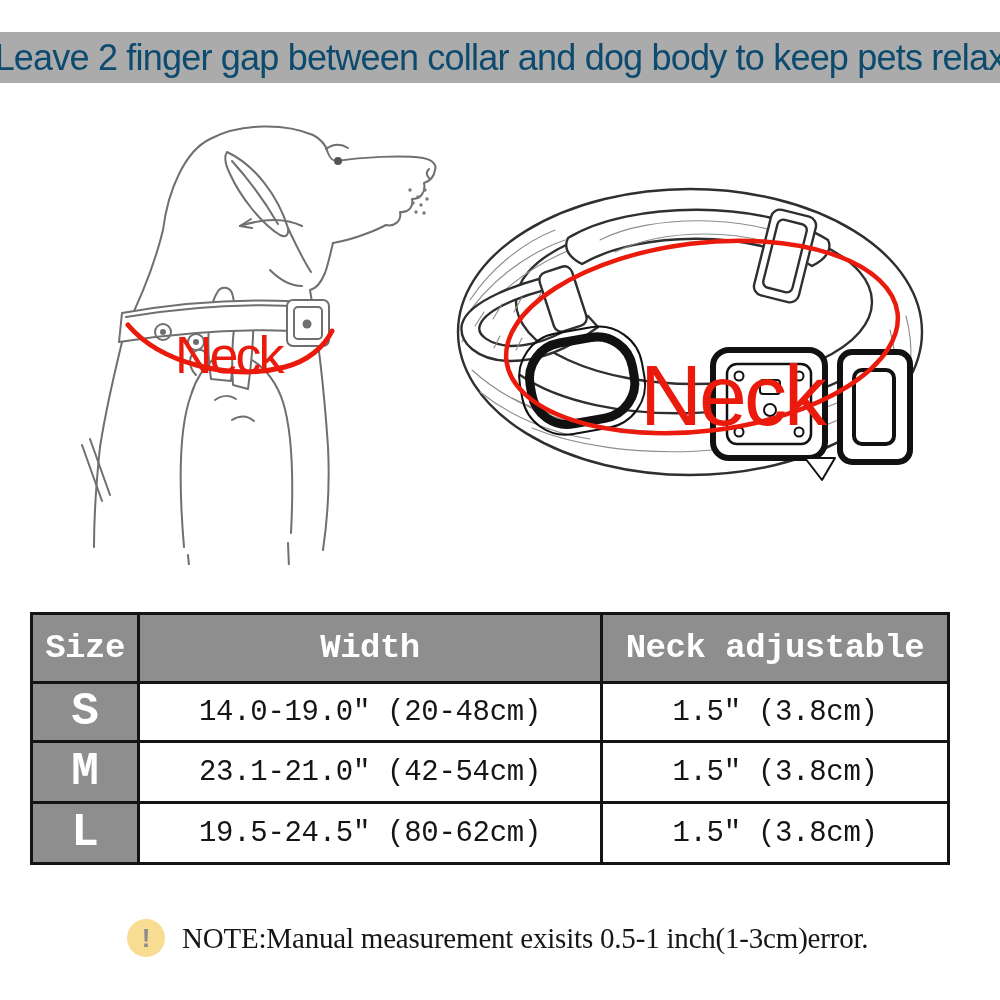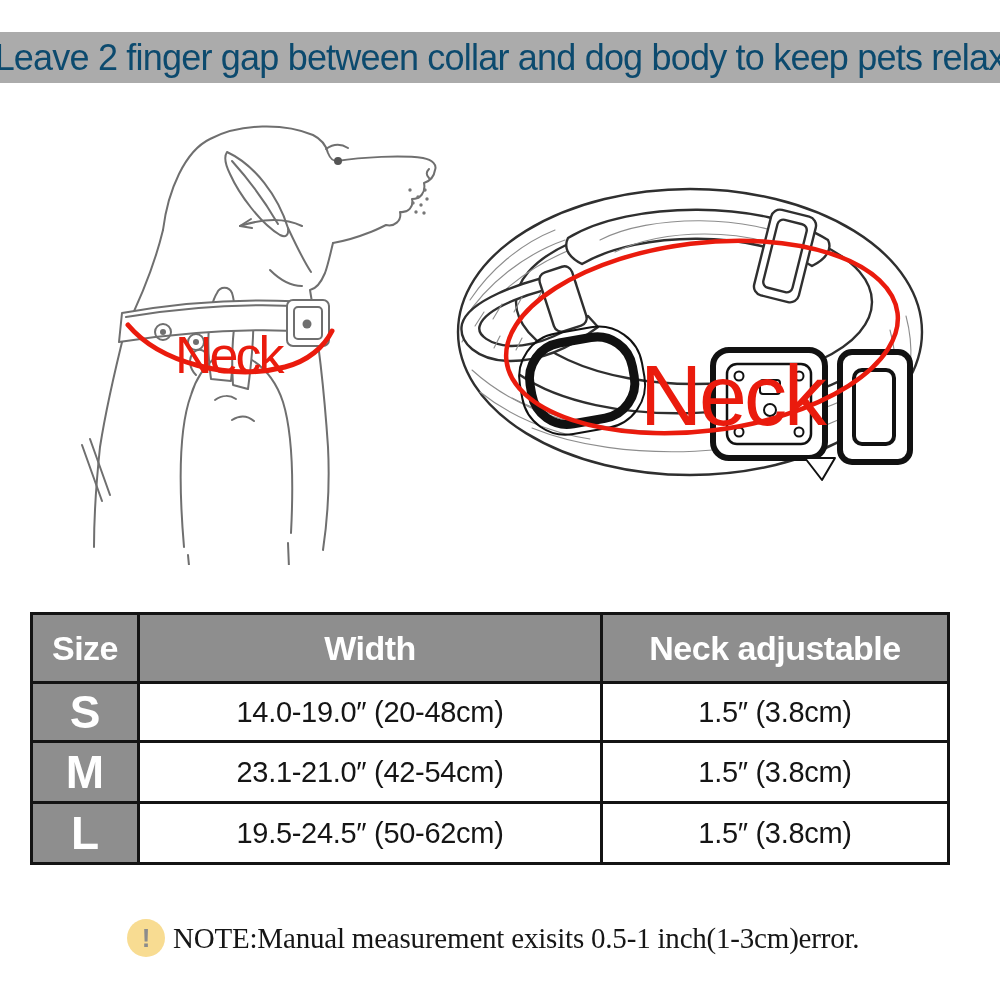--- a/index.html
+++ b/index.html
@@ -28,21 +28,21 @@
   .dog-svg{left:80px;top:95px;width:400px;height:470px;}
   .collar-svg{left:450px;top:180px;width:480px;height:310px;}
   .size-table{
     position:absolute;left:30px;top:612px;width:920px;height:253px;
     background:var(--border-color);
     display:grid;
     grid-template-columns:104px 460px 344px;
     grid-template-rows:66px 56px 58px 58px;
     gap:3px;padding:3px;box-sizing:border-box;
   }
-  .cell{display:flex;align-items:center;justify-content:center;}
+  .cell{display:flex;align-items:center;justify-content:center;font-family:Liberation Mono, monospace;}
   .th{
     background:var(--table-header-bg);color:#ffffff;
     font-size:34px;font-weight:bold;letter-spacing:-0.5px;
   }
   .size-cell{
     background:var(--size-cell-bg);color:#ffffff;
     font-size:46px;font-weight:bold;
   }
   .data-cell{
     background:#ffffff;color:#151515;font-size:29px;letter-spacing:-0.3px;
@@ -51,21 +51,21 @@
     position:absolute;left:127px;top:918px;height:40px;
     display:flex;align-items:center;
   }
   .note-icon{
     width:38px;height:38px;border-radius:50%;
     background:var(--note-icon-bg);color:var(--note-icon-color);
     display:flex;align-items:center;justify-content:center;
     font-size:26px;font-weight:bold;flex:0 0 auto;
   }
   .note-text{
-    margin-left:8px;
+    margin-left:17px;
     font-family:"Liberation Serif", serif;
     font-size:29px;color:#161616;letter-spacing:-0.2px;white-space:nowrap;
   }
   .sk{fill:none;stroke:var(--sketch-line);stroke-width:2;stroke-linecap:round;stroke-linejoin:round;}
   .skf{fill:#ffffff;stroke:var(--sketch-line);stroke-width:2;stroke-linecap:round;stroke-linejoin:round;}
   .cl{fill:none;stroke:var(--collar-line);stroke-width:2.4;stroke-linecap:round;stroke-linejoin:round;}
   .clf{fill:#ffffff;stroke:var(--collar-line);stroke-width:2.4;stroke-linecap:round;stroke-linejoin:round;}
   .hatch{fill:none;stroke:#8d8d8d;stroke-width:1.1;stroke-linecap:round;}
   .hw{fill:#ffffff;stroke:#111111;stroke-linecap:round;stroke-linejoin:round;}
   .redline{fill:none;stroke:var(--accent-red);stroke-linecap:round;}
@@ -216,21 +216,21 @@
 
     <div class="cell size-cell">S</div>
     <div class="cell data-cell">14.0-19.0″ (20-48cm)</div>
     <div class="cell data-cell">1.5″ (3.8cm)</div>
 
     <div class="cell size-cell">M</div>
     <div class="cell data-cell">23.1-21.0″ (42-54cm)</div>
     <div class="cell data-cell">1.5″ (3.8cm)</div>
 
     <div class="cell size-cell">L</div>
-    <div class="cell data-cell">19.5-24.5″ (50-62cm)</div>
+    <div class="cell data-cell">19.5-24.5″ (80-62cm)</div>
     <div class="cell data-cell">1.5″ (3.8cm)</div>
   </div>
 
   <div class="note-row">
     <div class="note-icon">!</div>
     <div class="note-text">NOTE:Manual measurement exisits 0.5-1 inch(1-3cm)error.</div>
   </div>
 
 </div>
 

